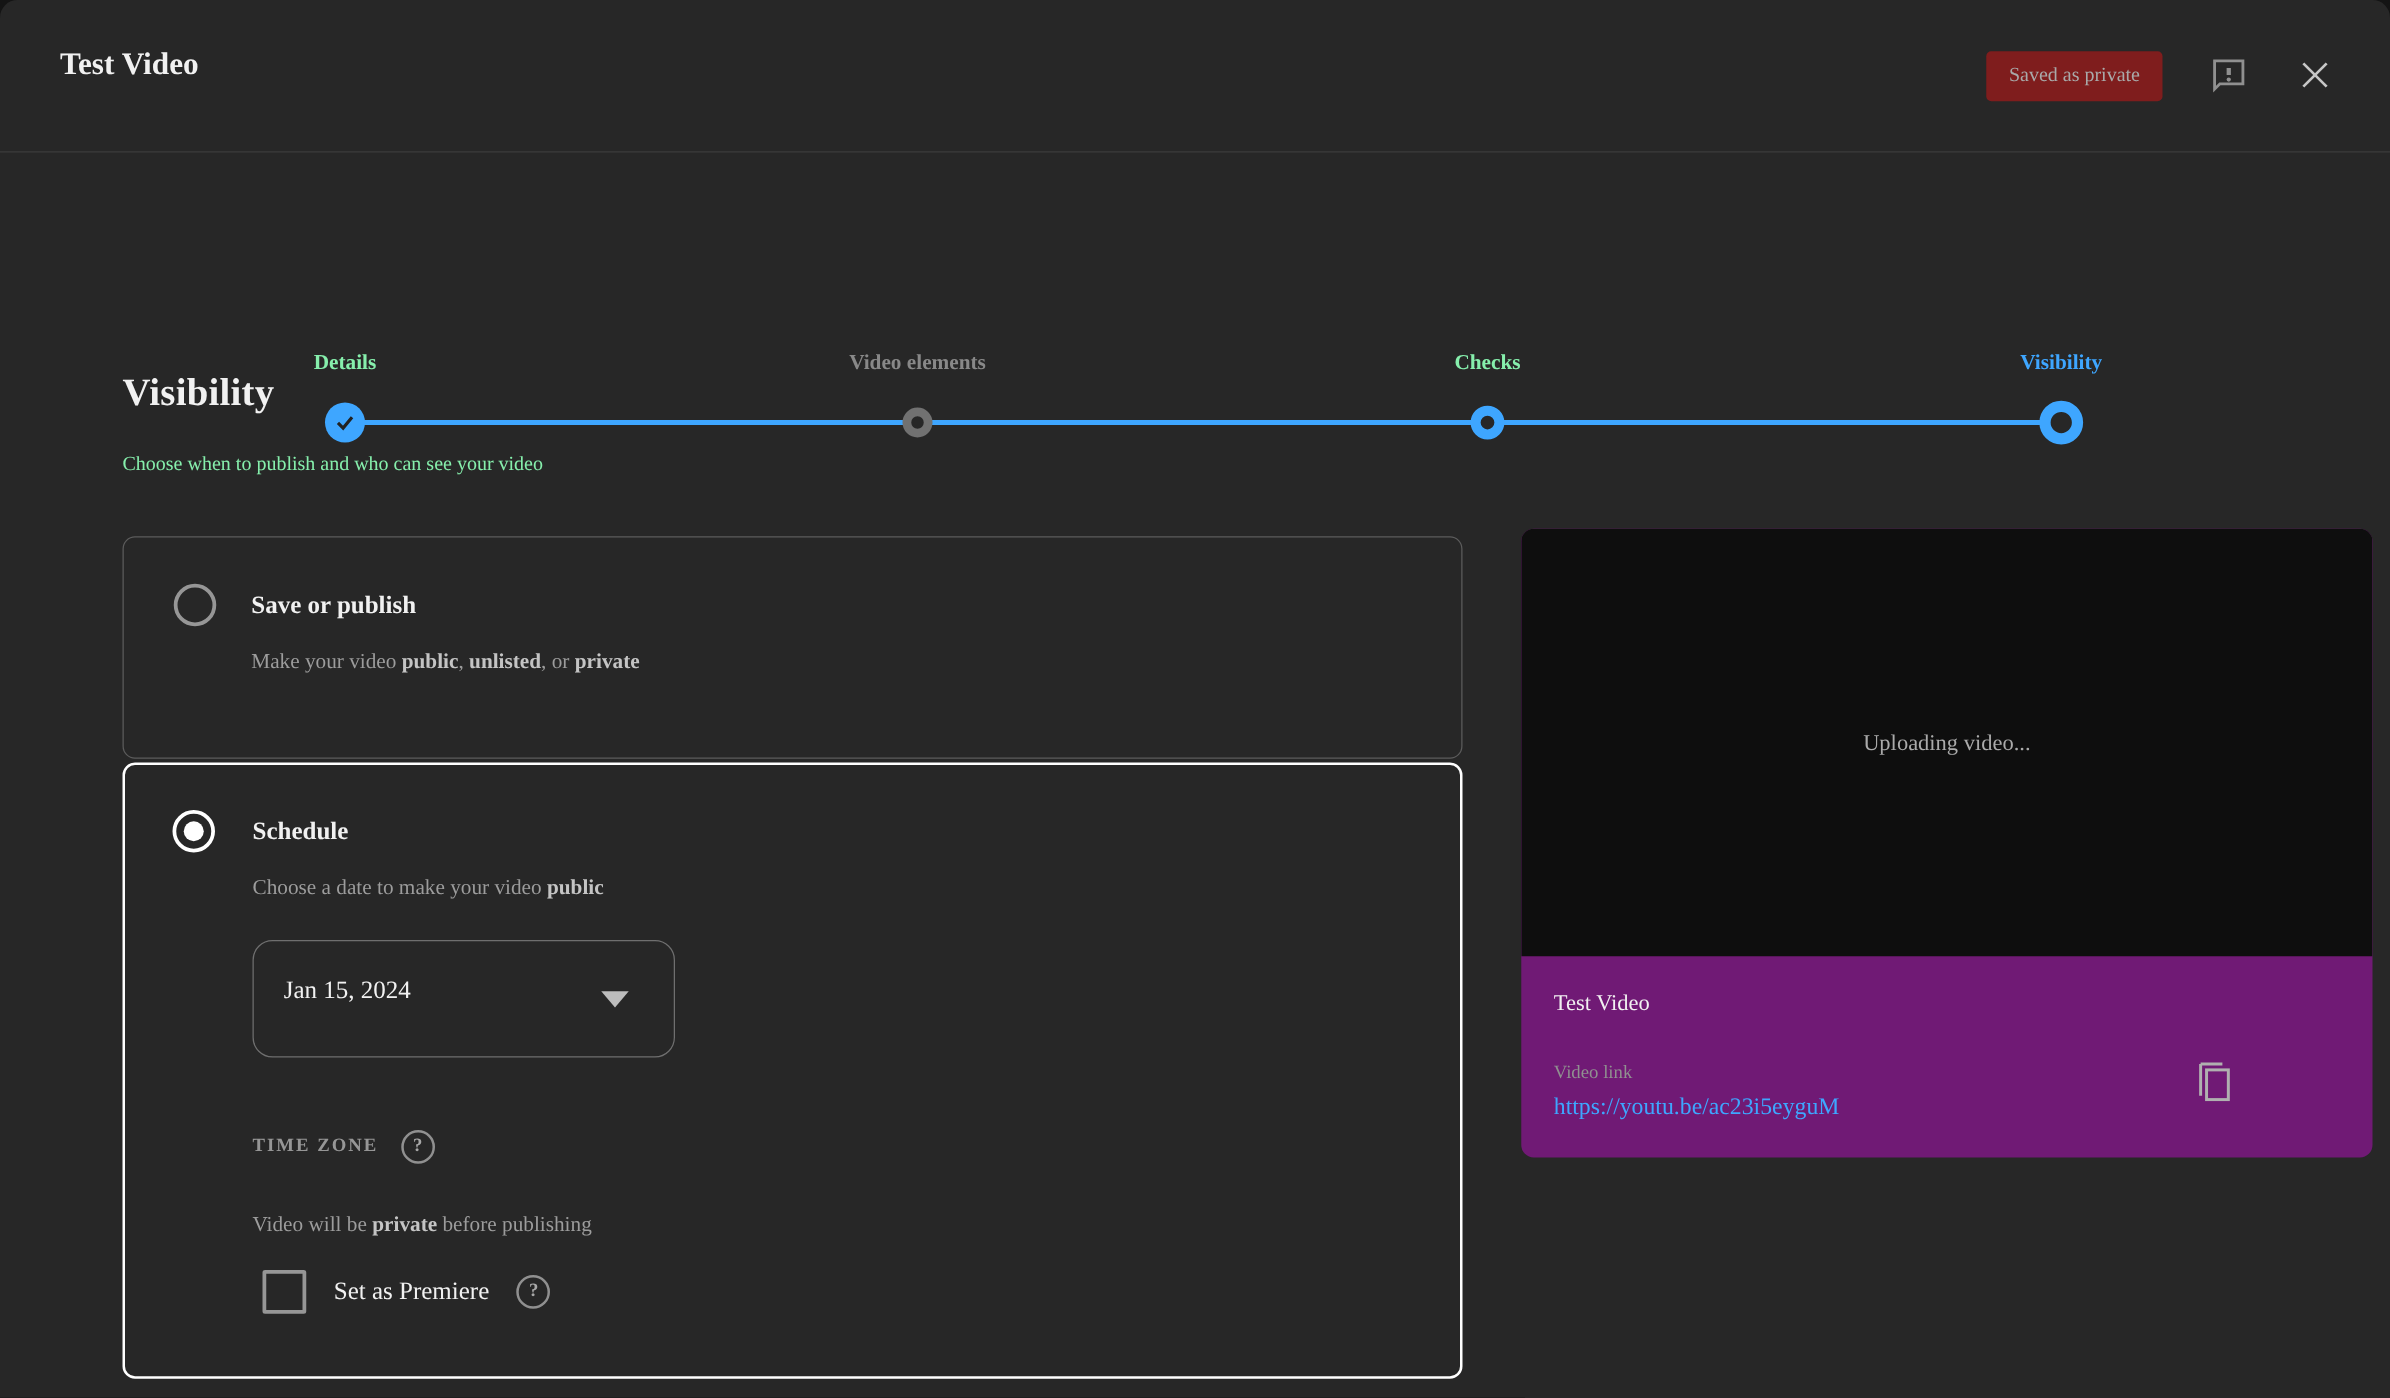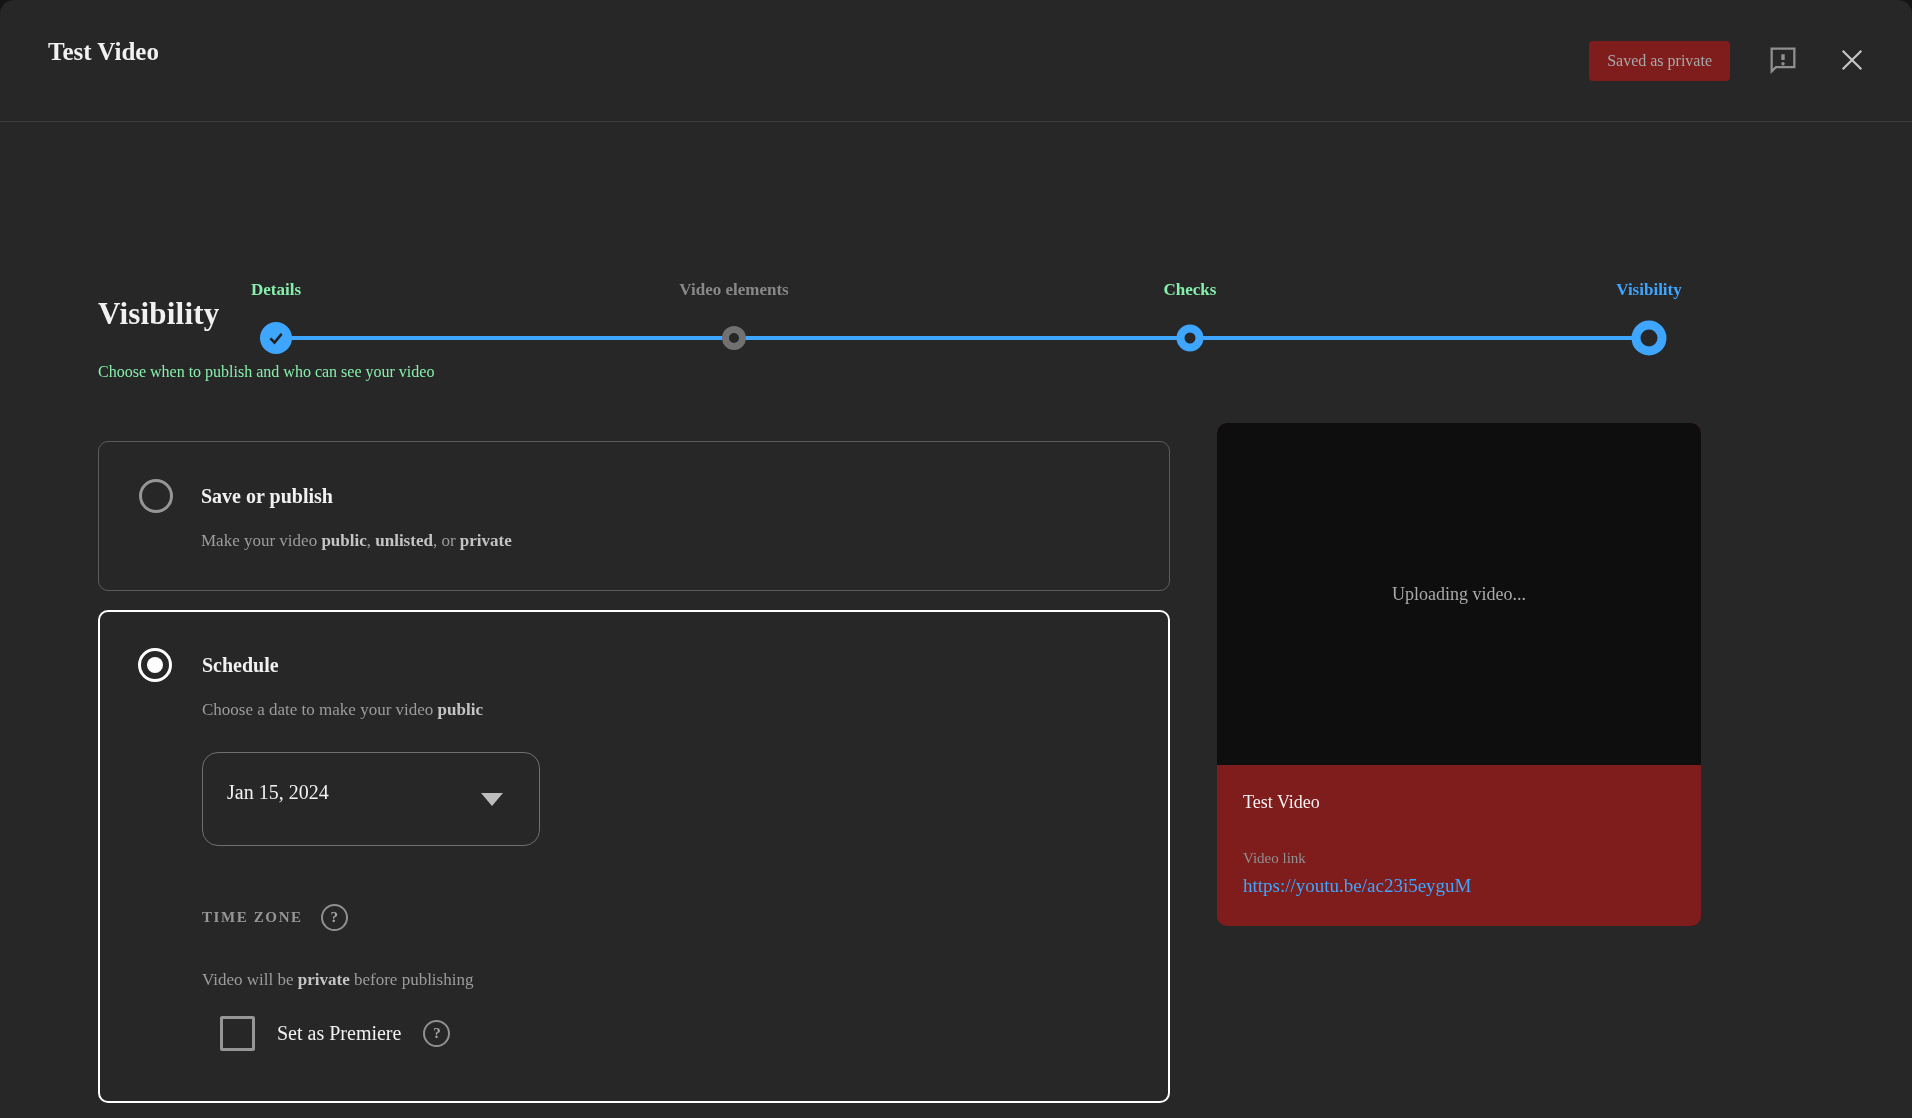--- a/index.html
+++ b/index.html
@@ -28,21 +28,21 @@
   .c-gray { width:24px; height:24px; border:7px solid #717171; background:#272727; }
   .c-blue-sm { width:27px; height:27px; border:8px solid #3ea6ff; background:#272727; }
   .c-blue-lg { width:35px; height:35px; border:9px solid #3ea6ff; background:#272727; }
 
   
   .page-h1 { position:absolute; left:98px; top:296px; font-size:31px; font-weight:700; color:#f1f1f1; letter-spacing:.2px; }
   .page-sub { position:absolute; left:98px; top:363px; font-size:16px; color:#86efac;text-align:right; }
 
   
   .card { position:absolute; left:98px; width:1072px; border-radius:10px; }
-  .card1 { top:441px; height:150px; border:1px solid #5c5c5c; }
+  .card1 { top:429px; height:178px; border:1px solid #5c5c5c; }
   .card2 { top:610px; height:493px; border:2px solid #ffffff; }
   .radio { position:absolute; width:34px; height:34px; border-radius:50%; }
   .radio-off { border:3px solid #969696; }
   .radio-on { border:3px solid #ffffff; }
   .radio-on::after { content:""; position:absolute; left:50%; top:50%; transform:translate(-50%,-50%);
     width:16px; height:16px; border-radius:50%; background:#ffffff; }
   .opt-title { position:absolute; left:102px; font-size:20px; font-weight:700; color:#f1f1f1; }
   .opt-desc { position:absolute; left:102px; font-size:17px; color:#9c9c9c; }
   .opt-desc b { color:#c4c4c4; font-weight:700; }
 
@@ -52,27 +52,27 @@
   .field-time { left:457px; top:140px; width:255px; height:94px; }
   .field-text { position:absolute; left:24px; top:28px; font-size:20px; color:#f1f1f1; }
   .caret-down { position:absolute; right:36px; top:40px; width:0; height:0;
     border-left:11px solid transparent; border-right:11px solid transparent; border-top:13px solid #bdbdbd; }
   .tz-row { position:absolute; left:102px; top:292px; display:flex; align-items:center; gap:18px; }
   .tz-label { font-size:15px; font-weight:700; letter-spacing:1.6px; color:#969696; }
   .help { width:27px; height:27px; border:2px solid #909090; border-radius:50%; color:#a8a8a8;
     font-size:15px; font-weight:700; display:flex; align-items:center; justify-content:center; }
   .private-note { position:absolute; left:102px; top:358px; font-size:17px; color:#9c9c9c; }
   .private-note b { color:#c4c4c4; }
-  .premiere-row { position:absolute; left:120px; top:404px; display:flex; align-items:center; gap:22px;justify-content:space-between; }
+  .premiere-row { position:absolute; left:110px; top:404px; display:flex; align-items:center; gap:22px;justify-content:space-between; }
   .checkbox { width:35px; height:35px; border:3px solid #969696; border-radius:2px; background:transparent; }
   .premiere-label { font-size:20px; color:#f1f1f1; }
 
   
-  .preview { position:absolute; left:1217px; top:423px; width:484px; height:503px;
-    background:#7f1d1d; border-radius:10px; overflow:hidden; }
+  .preview { position:absolute; left:1217px; top:423px; width:681px; height:503px;
+    background:#701a75; border-radius:10px; overflow:hidden; }
   .preview-video { position:absolute; left:0; top:0; width:100%; height:342px; background:#0e0e0e;
     display:flex; align-items:center; justify-content:center; }
   .uploading { font-size:18px; color:#aaaaaa; }
   .pv-abs-title { position:absolute; left:26px; top:369px; font-size:18px; color:#f1f1f1; }
   .pv-abs-label { position:absolute; left:26px; top:427px; font-size:15px; color:#909090; }
   .pv-abs-link  { position:absolute; left:26px; top:452px; font-size:19px; color:#3ea6ff; text-decoration:none; }
   .copy-btn { position:absolute; left:533px; top:423px; width:40px; height:44px; background:none; border:none; cursor:pointer; }
 </style>
 </head>
 <body>

